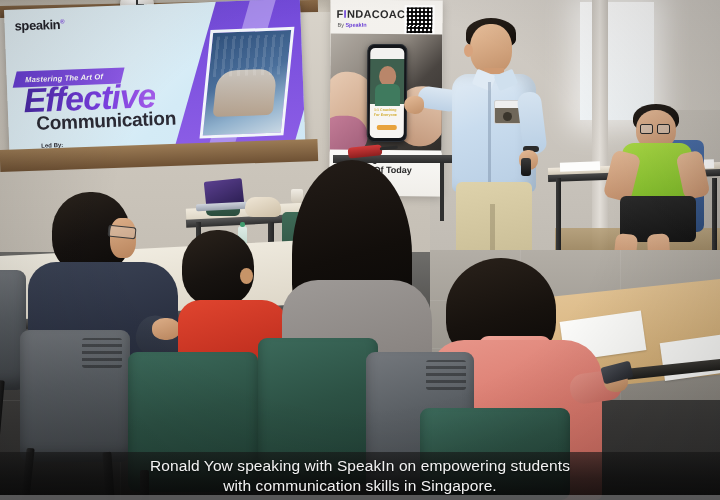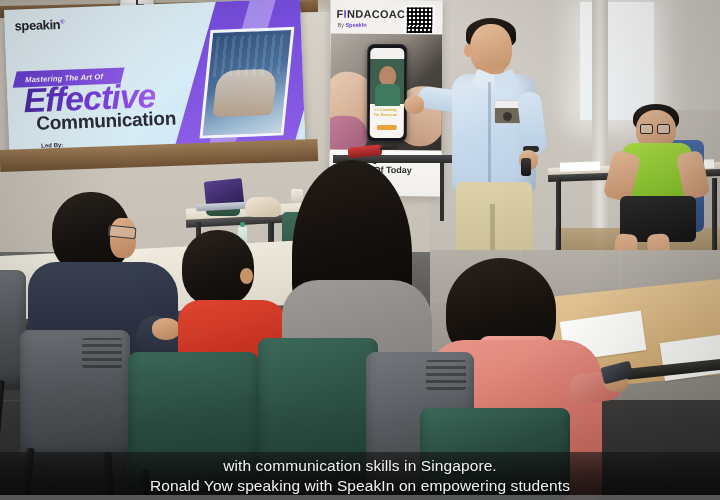--- a/index.html
+++ b/index.html
@@ -481,18 +481,18 @@
 
   <div class="chair-back chair-teal" style="left:258px;top:338px;width:120px;height:146px"></div>
   <div class="chair-back" style="left:366px;top:352px;width:108px;height:140px">
     <div class="chair-slots"></div>
   </div>
   <div class="chair-back chair-teal" style="left:420px;top:408px;width:150px;height:92px"></div>
 
   <div class="vignette"></div>
 
   <div class="caption">
+    <div class="caption-line">Ronald Yow speaking with SpeakIn on empowering students</div>
     <div class="caption-line">with communication skills in Singapore.</div>
-    <div class="caption-line">Ronald Yow speaking with SpeakIn on empowering students</div>
   </div>
   <div class="caption-bottom-bar"></div>
 
 </div>
 
 </body></html>

